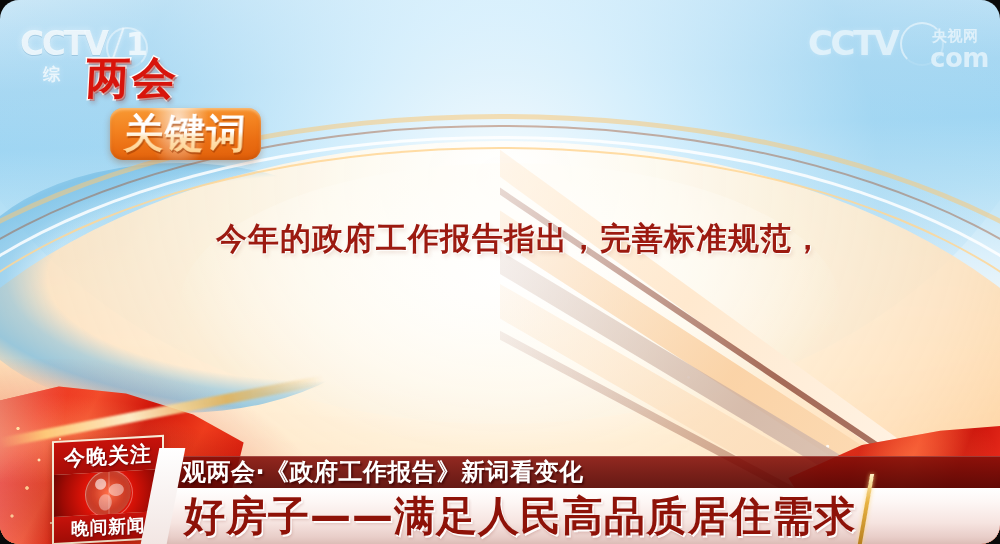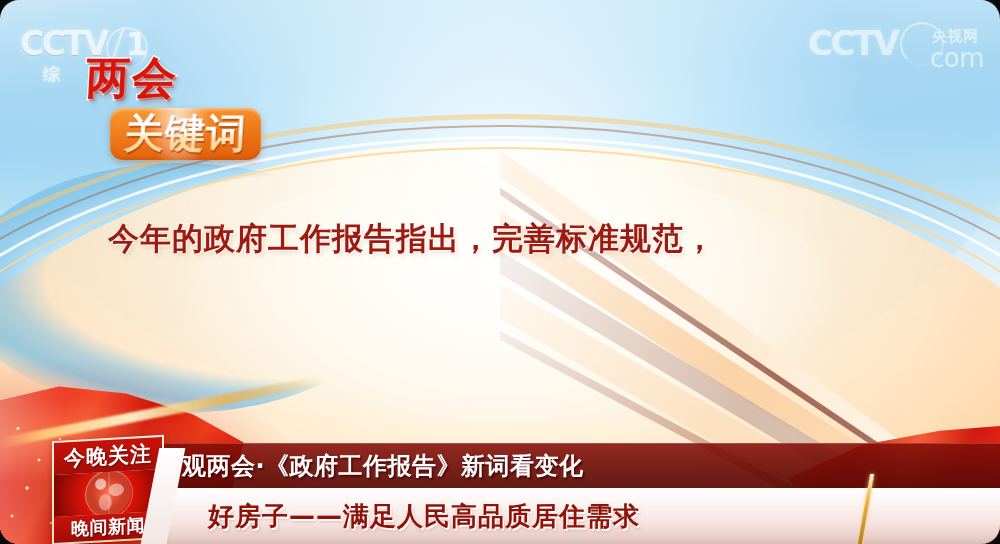--- a/index.html
+++ b/index.html
@@ -256,21 +256,21 @@
     border-bottom-color:rgba(255,255,255,.18);
     border-right-color:rgba(255,255,255,.42);
   }
   .wm-cn{
     position:absolute; left:124px; top:1px;
     font-size:15px; font-weight:700; color:rgba(255,255,255,.95);
     letter-spacing:.5px;
   }
   .wm-com{
     position:absolute; left:122px; top:19px;
-    font-size:26px; font-weight:400; color:rgba(255,255,255,.95);
+    font-size:26px; font-weight:700; color:rgba(255,255,255,.95);
     letter-spacing:-.5px; line-height:1;
   }
 
   
   .kw-block { position:absolute; left:86px; top:56px; }
   .kw-lianghui {
     font-size:44px; font-weight:900; letter-spacing:2px;
     line-height:1;
     color:#d8150c;
     -webkit-text-stroke:2.6px #ffffff;
@@ -313,21 +313,21 @@
     color:#d2170d;
     text-shadow:
       1px 0 0 #fff, -1px 0 0 #fff, 0 -1px 0 #fff,
       2px 3px 0 rgba(255,255,255,.95),
       3px 5px 5px rgba(140,40,20,.24);
   }
 
   
   .body-text {
     position:absolute; left:0; top:214px; width:824px;
-    text-align:center;
+    text-align:right;
   }
   .body-line {
     font-size:31px; font-weight:700; line-height:1.55;
     color:#9c1a10; letter-spacing:1px;
     text-shadow:
       1px 1px 0 rgba(255,255,255,.92),
       0 0 2px rgba(255,255,255,.7),
       2px 3px 4px rgba(150,60,40,.16);
   }
 
@@ -378,43 +378,43 @@
     background:linear-gradient(180deg,#c7120b 0%,#9f0c06 100%);
     display:flex; align-items:center; justify-content:center;
   }
   .lt-plate-bot span{
     font-size:18px; font-weight:900; color:#fff; letter-spacing:.5px;
     text-shadow:1px 1px 2px rgba(70,0,0,.6);
   }
 
   
   .lt-sub {
-    position:absolute; left:156px; bottom:56px; height:45px; right:0;
+    position:absolute; left:156px; bottom:56px; height:32px; right:0;
     background:linear-gradient(180deg,
       rgba(132,14,8,.88) 0%, rgba(108,10,6,.90) 52%, rgba(88,8,5,.92) 100%);
     display:flex; align-items:center;
     box-shadow:0 1px 0 rgba(255,255,255,.18) inset;
   }
   .lt-sub span{
     margin-left:26px;
     font-size:24px; font-weight:900; color:#ffffff; letter-spacing:.5px;
     text-shadow:1.4px 1.6px 2px rgba(60,0,0,.75);
     white-space:nowrap;
   }
 
   
   .lt-main {
     position:absolute; left:156px; bottom:0; height:56px; right:0;
     background:linear-gradient(180deg,
       #ffffff 0%, #fdf6f4 26%, #f6e4e0 62%, #e8cdc8 88%, #dcbdb7 100%);
     display:flex; align-items:center; overflow:hidden;
   }
   .lt-main span{
-    margin-left:52px;
-    font-size:26px; font-weight:900; color:#8e1208; letter-spacing:1px;
+    margin-left:28px;
+    font-size:41px; font-weight:900; color:#8e1208; letter-spacing:1px;
     text-shadow:1.4px 1.6px 0 rgba(255,255,255,.95), 2px 3px 3px rgba(140,50,40,.22);
     white-space:nowrap;
   }
   
   .lt-cut {
     position:absolute; left:150px; bottom:0; width:26px; height:96px;
     background:linear-gradient(180deg,#fff 0%,#f2e6e3 100%);
     transform:skewX(-11deg); z-index:3;
   }
   

